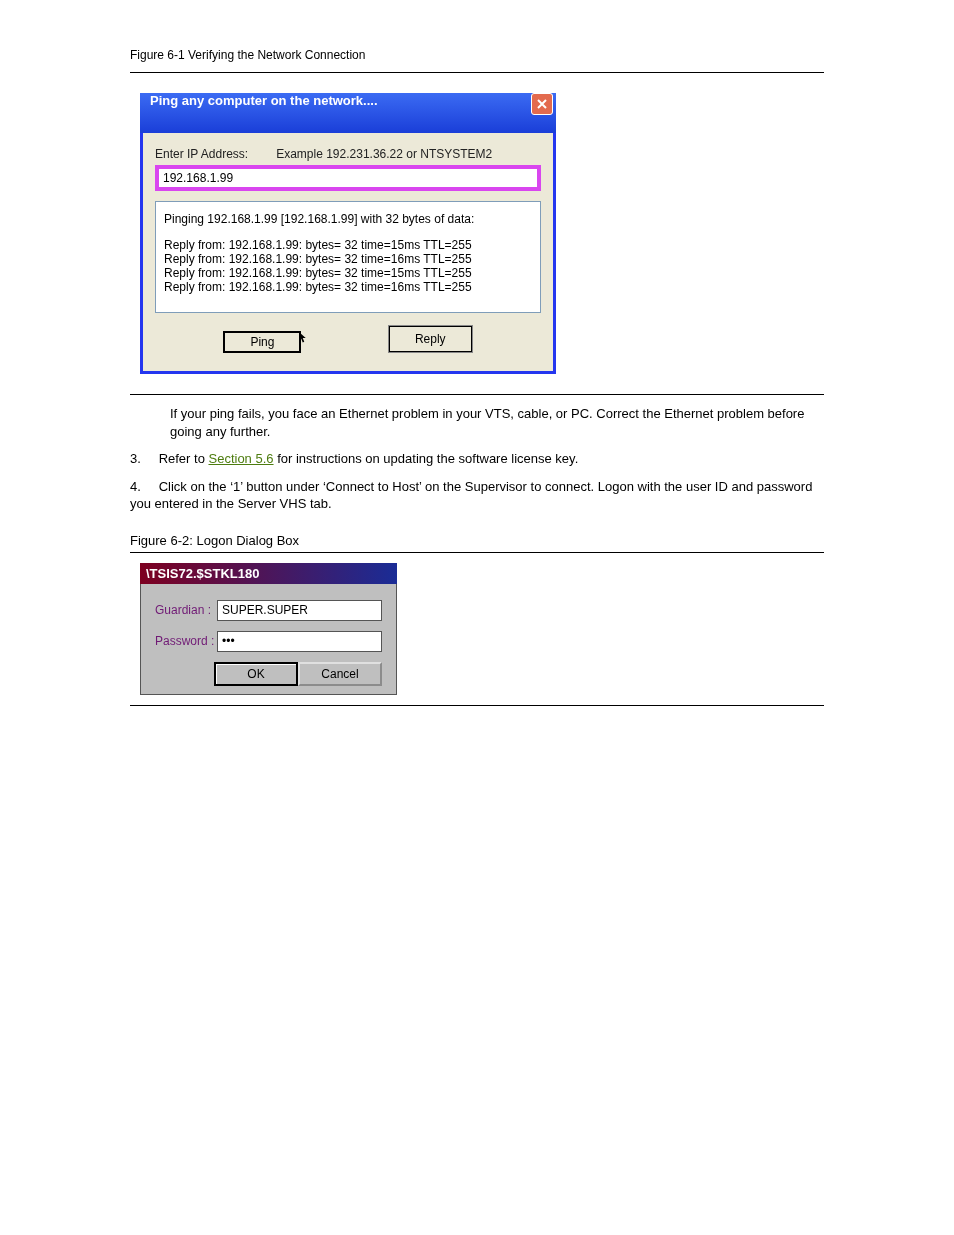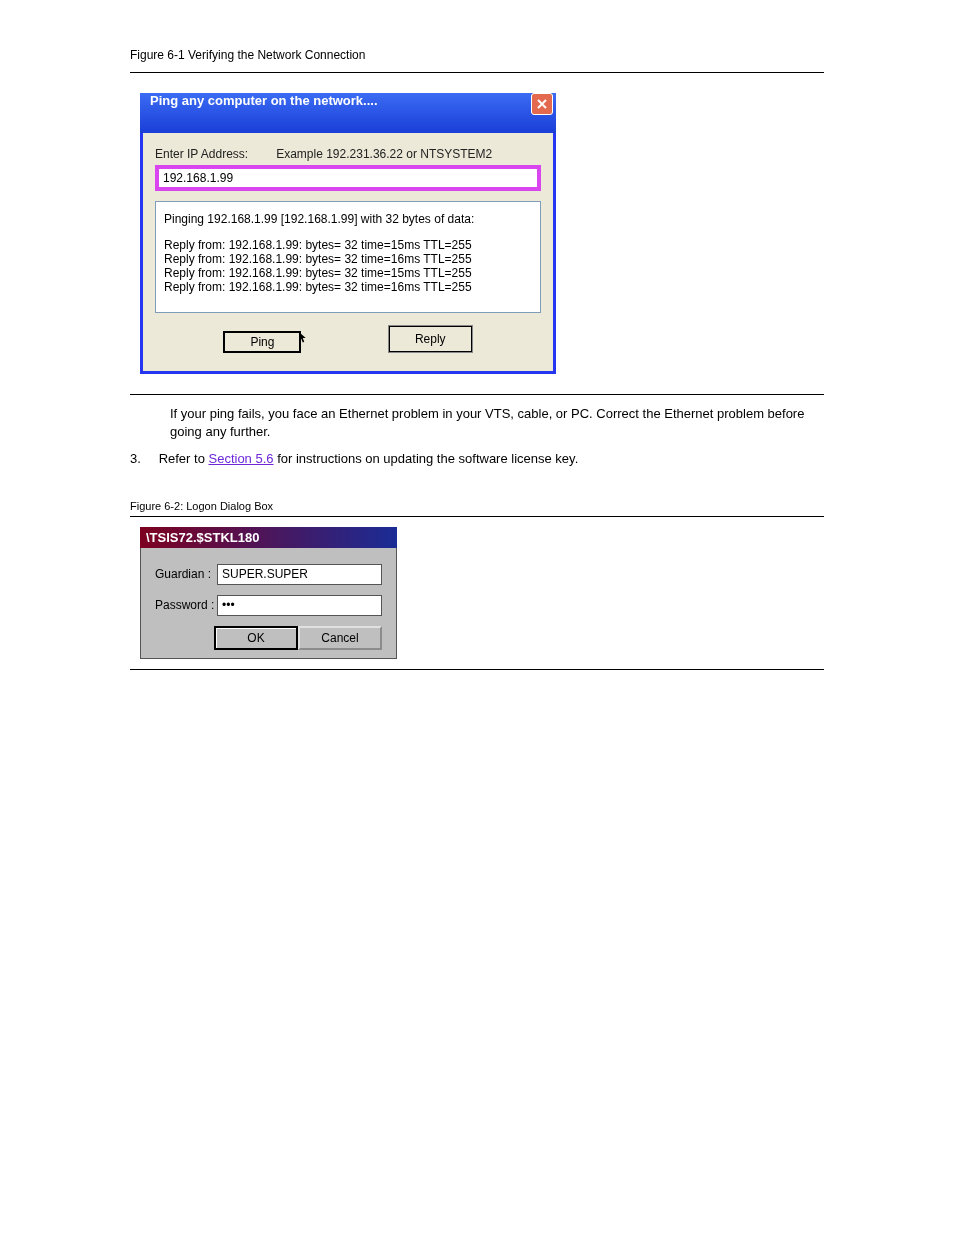--- a/index.html
+++ b/index.html
@@ -125,25 +125,25 @@
     font-size: 13px;
     line-height: 1.35;
   }
   .para.step {
     margin-left: 130px;
   }
   .num {
     display:inline-block;
     width:25px;
   }
-  a.link { color:#6d28d9; text-decoration:underline; }
+  a.link { color:#4d7c0f; text-decoration:underline; }
 
   .figlabel {
-    margin: 32px 130px 4px 130px;
-    font-size: 11px;
+    margin: 20px 130px 4px 130px;
+    font-size: 13px;
   }
 
   
   .login-wrap {
     margin: 10px 0 10px 140px;
     width: 257px;
   }
   .login-titlebar {
     background: linear-gradient(90deg,#7d0020 0%, #1a2c96 100%);
     color:#fff;
@@ -158,21 +158,21 @@
     padding:16px 14px 8px 14px;
   }
   .login-row {
     display:flex;
     align-items:center;
     margin-bottom:10px;
   }
   .login-row .lbl {
     width:74px;
     font-size:12px;
-    color:#000000;
+    color:#701a75;
   }
   .login-row input {
     flex:1;
     border:1px solid #555;
     background:#fff;
     font-size:12px;
     padding:1px 4px;
     height:17px;
   }
   .login-btns {
@@ -243,20 +243,24 @@
 
   <p class="para" style="margin-left:170px;">If your ping fails, you face an Ethernet problem in your VTS, cable, or PC. Correct the Ethernet problem before going any further.</p>
 
   <p class="para step">
     <span class="num">3.</span>
     <span>Refer to </span>
     <a href="#" class="link">Section 5.6</a>
     <span> for instructions on updating the software license key.</span>
   </p>
 
+  <p class="para step">
+    <span class="num">4.</span>
+    <span>Click on the ‘1’ button under ‘Connect to Host’ on the Supervisor to connect. Logon with the user ID and password you entered in the Server VHS tab.</span>
+  </p>
 
   <div class="figlabel">Figure 6-2: Logon Dialog Box</div>
   <hr class="rule">
 
   <div class="login-wrap">
     <div class="login-titlebar">\TSIS72.$STKL180</div>
     <div class="login-body">
       <div class="login-row">
         <span class="lbl">Guardian :</span>
         <input type="text" value="SUPER.SUPER" style="">

